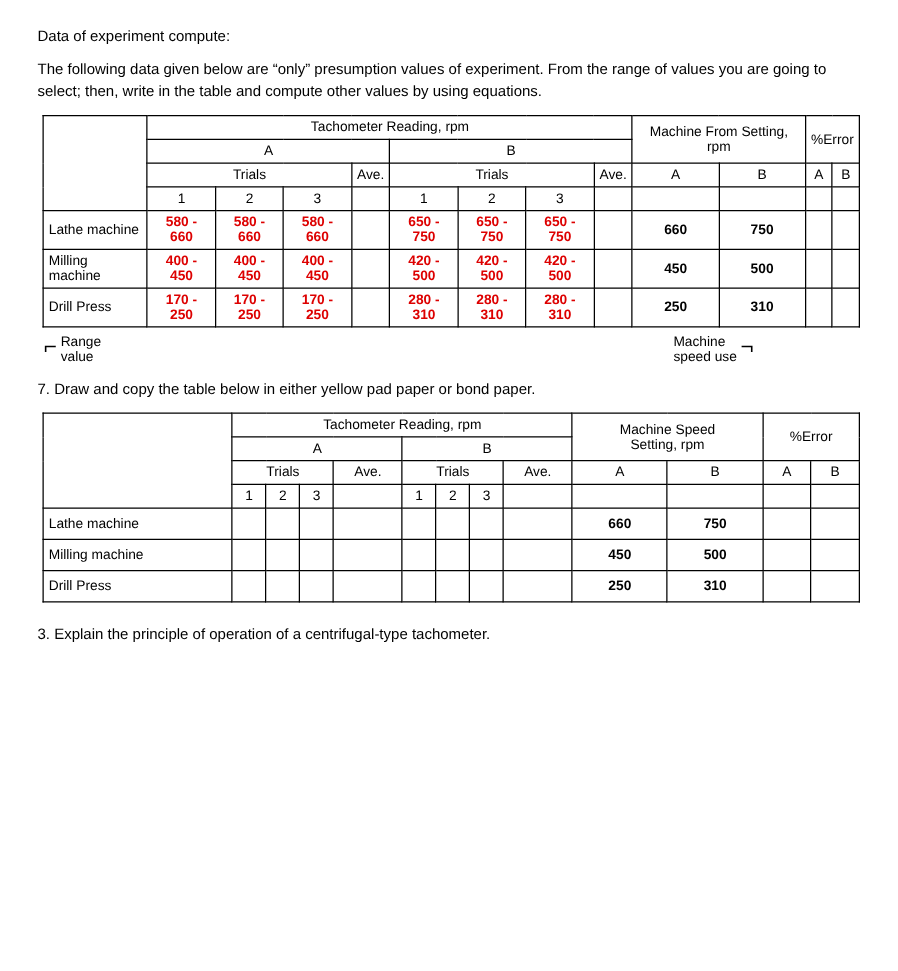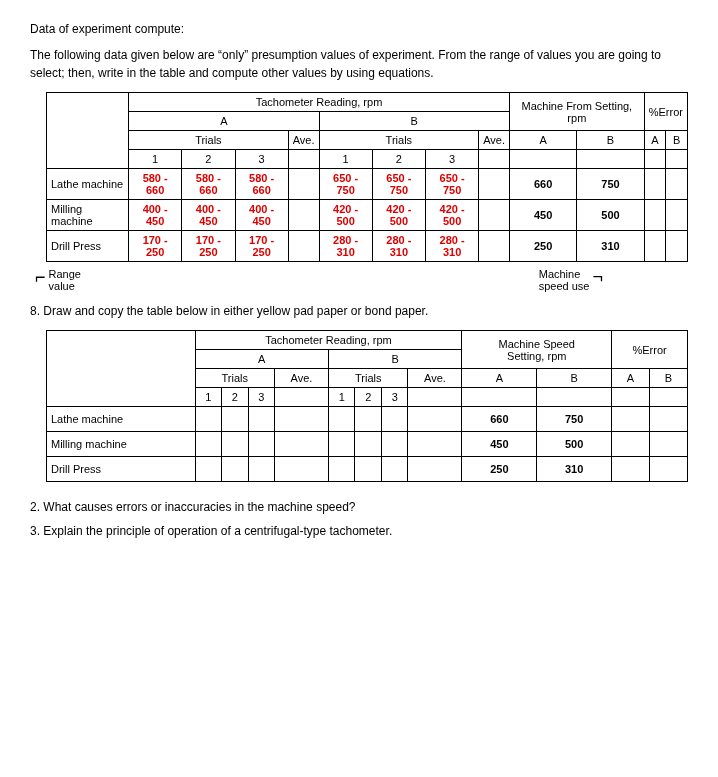--- a/index.html
+++ b/index.html
@@ -7,21 +7,21 @@
       font-family: Arial, sans-serif;
       font-size: 12px;
       background: #fff;
       color: #000;
       padding: 20px 30px;
       width: 718px;
     }
     p { margin-bottom: 8px; line-height: 1.5; }
 
     
-    .table-wrapper { margin: 10px 0 6px 16px; }
+    .table-wrapper { margin: 10px 0 6px 4px; }
     table {
       border-collapse: collapse;
       width: 100%;
       font-size: 11px;
     }
     td, th {
       border: 1px solid #000;
       text-align: center;
       padding: 3px 4px;
       vertical-align: middle;
@@ -131,21 +131,21 @@
   <div style="display:flex; align-items:flex-start; font-size:11px;">
     <span style="font-size:18px; line-height:1; margin-right:3px;">⌐</span>
     <span>Range<br>value</span>
   </div>
   <div style="display:flex; align-items:flex-start; font-size:11px; margin-right: 80px;">
     <span>Machine<br>speed use</span>
     <span style="font-size:18px; line-height:1; margin-left:3px;">¬</span>
   </div>
 </div>
 
-<p style="margin-bottom:8px;">8.  Draw and copy the table below in either yellow pad paper or bond paper.</p>
+<p style="margin-bottom:8px;">7.  Draw and copy the table below in either yellow pad paper or bond paper.</p>
 
 <div class="table-wrapper">
   <table>
     <thead>
       <tr>
         <td rowspan="4" class="machine-col" style="border:1px solid #000; min-width:80px;"></td>
         <td colspan="8" style="border:1px solid #000;">Tachometer Reading, rpm</td>
         <td rowspan="2" colspan="2" style="border:1px solid #000; font-size:11px;">Machine Speed<br>Setting, rpm</td>
         <td colspan="2" rowspan="2" style="border:1px solid #000;">%Error</td>
       </tr>
@@ -222,15 +222,14 @@
     <td style="border:1px solid #000; padding:6px 4px;"><strong>250</strong></td>
     <td style="border:1px solid #000; padding:6px 4px;"><strong>310</strong></td>
     <td style="border:1px solid #000; padding:6px 4px;"></td>
     <td style="border:1px solid #000; padding:6px 4px;"></td>
   </tr>
       </tbody>
   </table>
 </div>
 
 <div class="questions">
-  <p id="q2">2.  What causes errors or inaccuracies in the machine speed?</p>
   <p id="q3">3.  Explain the principle of operation of a centrifugal-type tachometer.</p>
 </div>
 
 </body></html>

